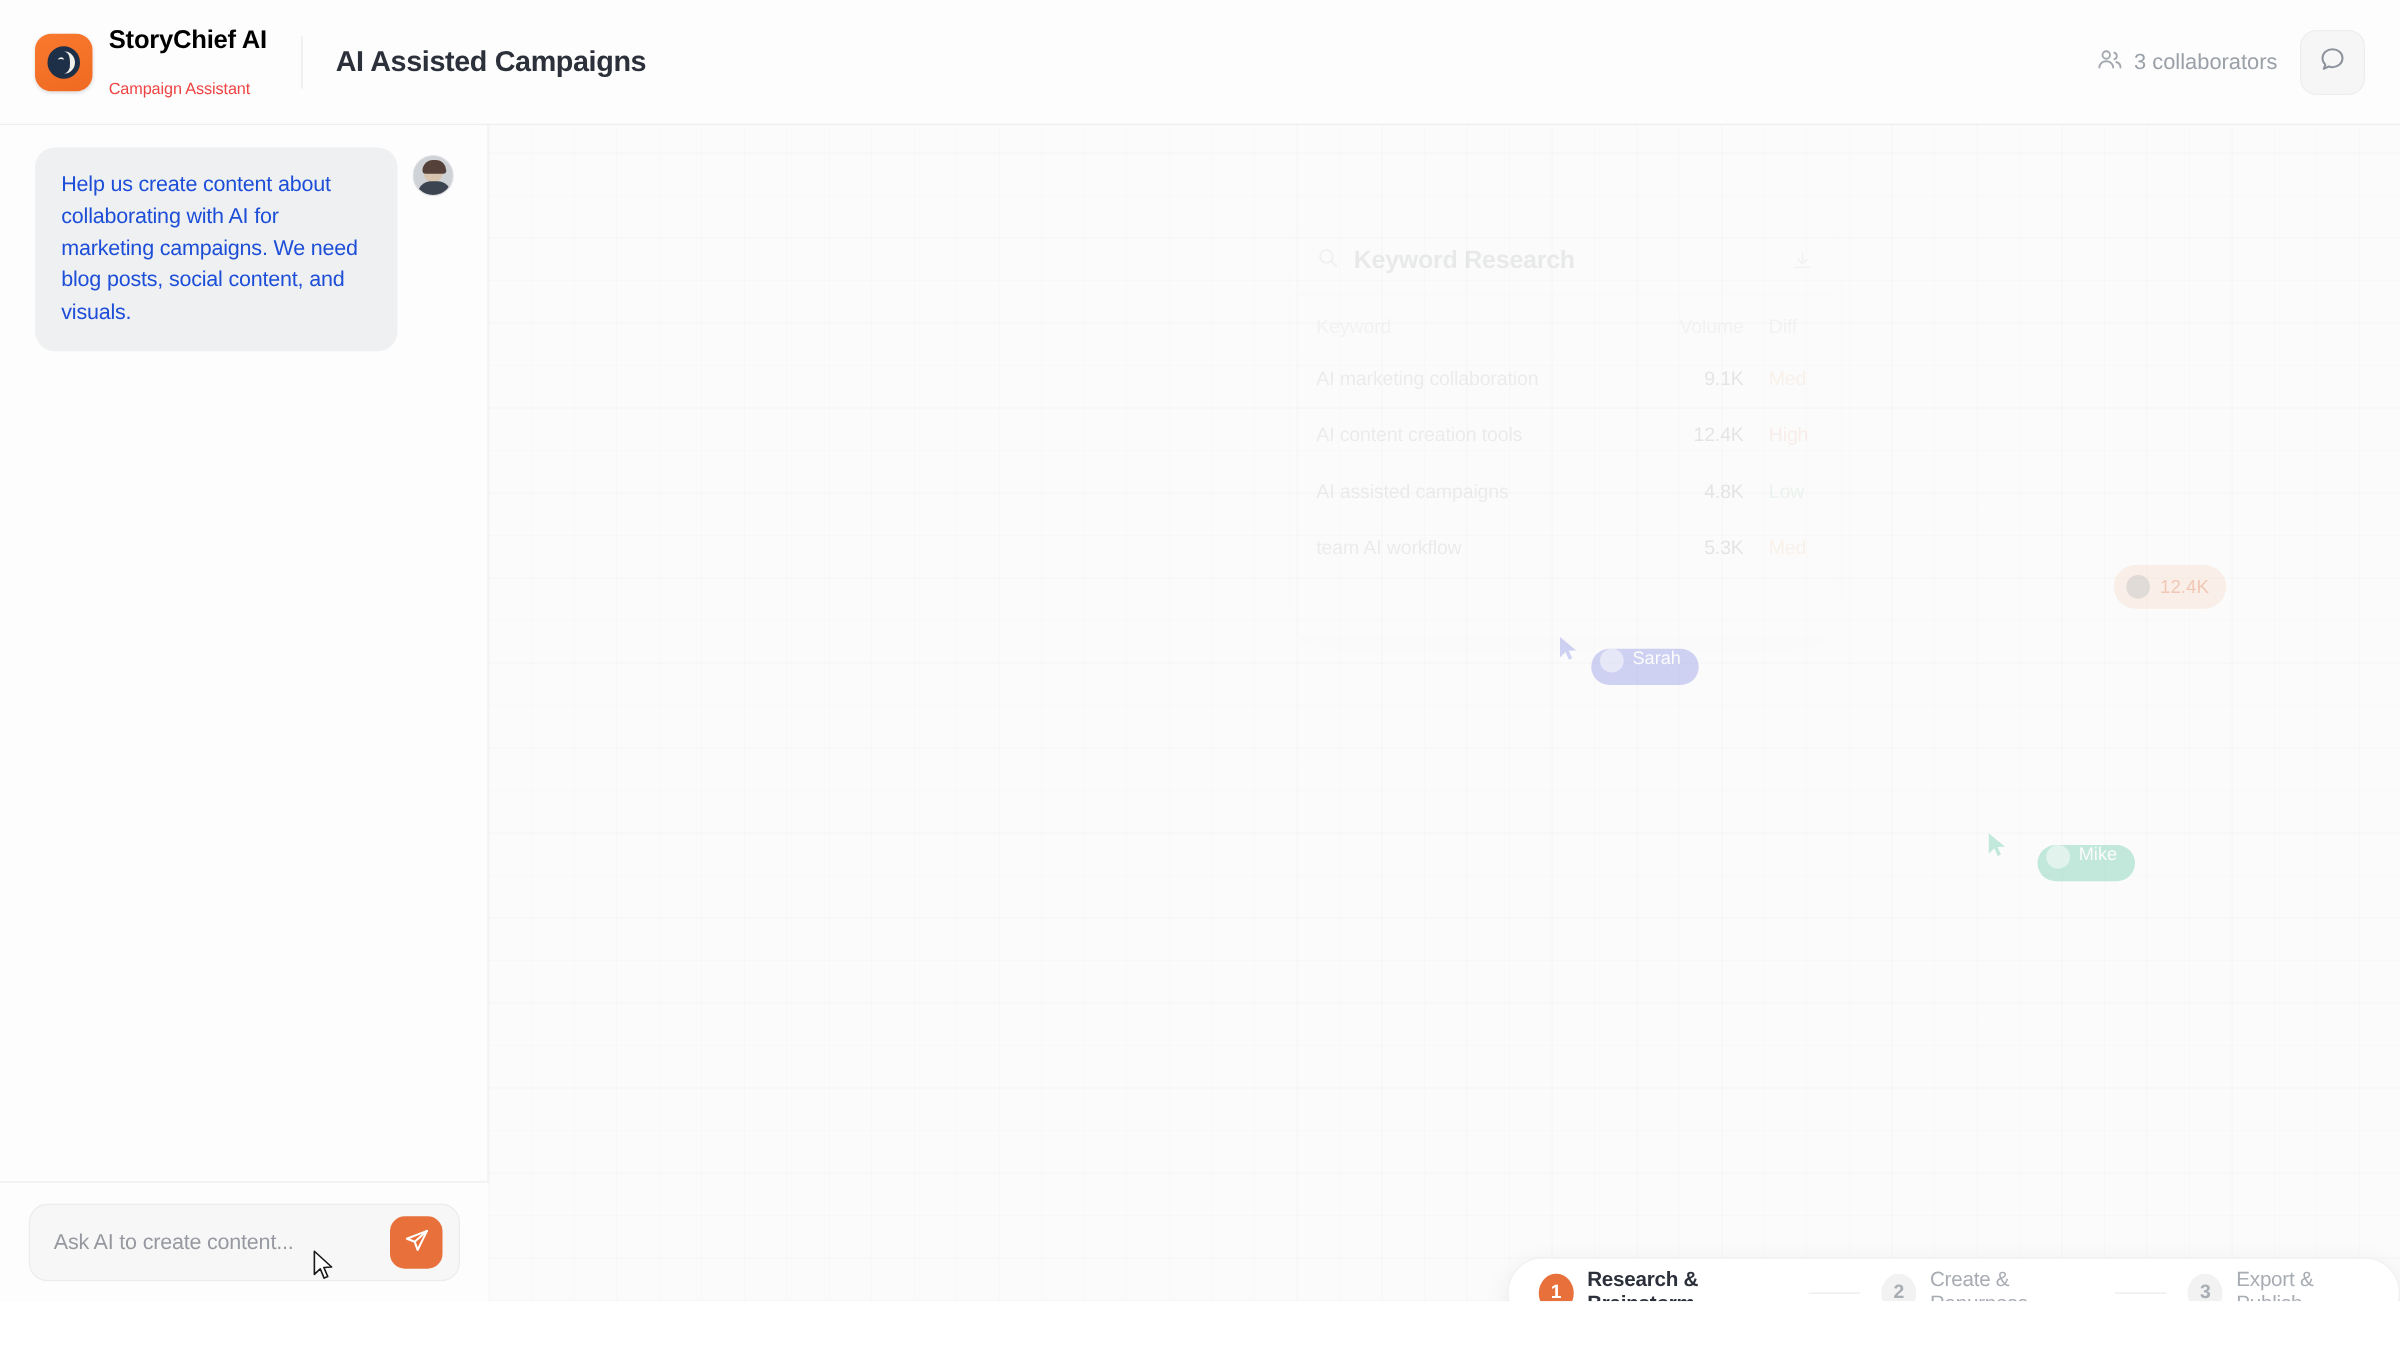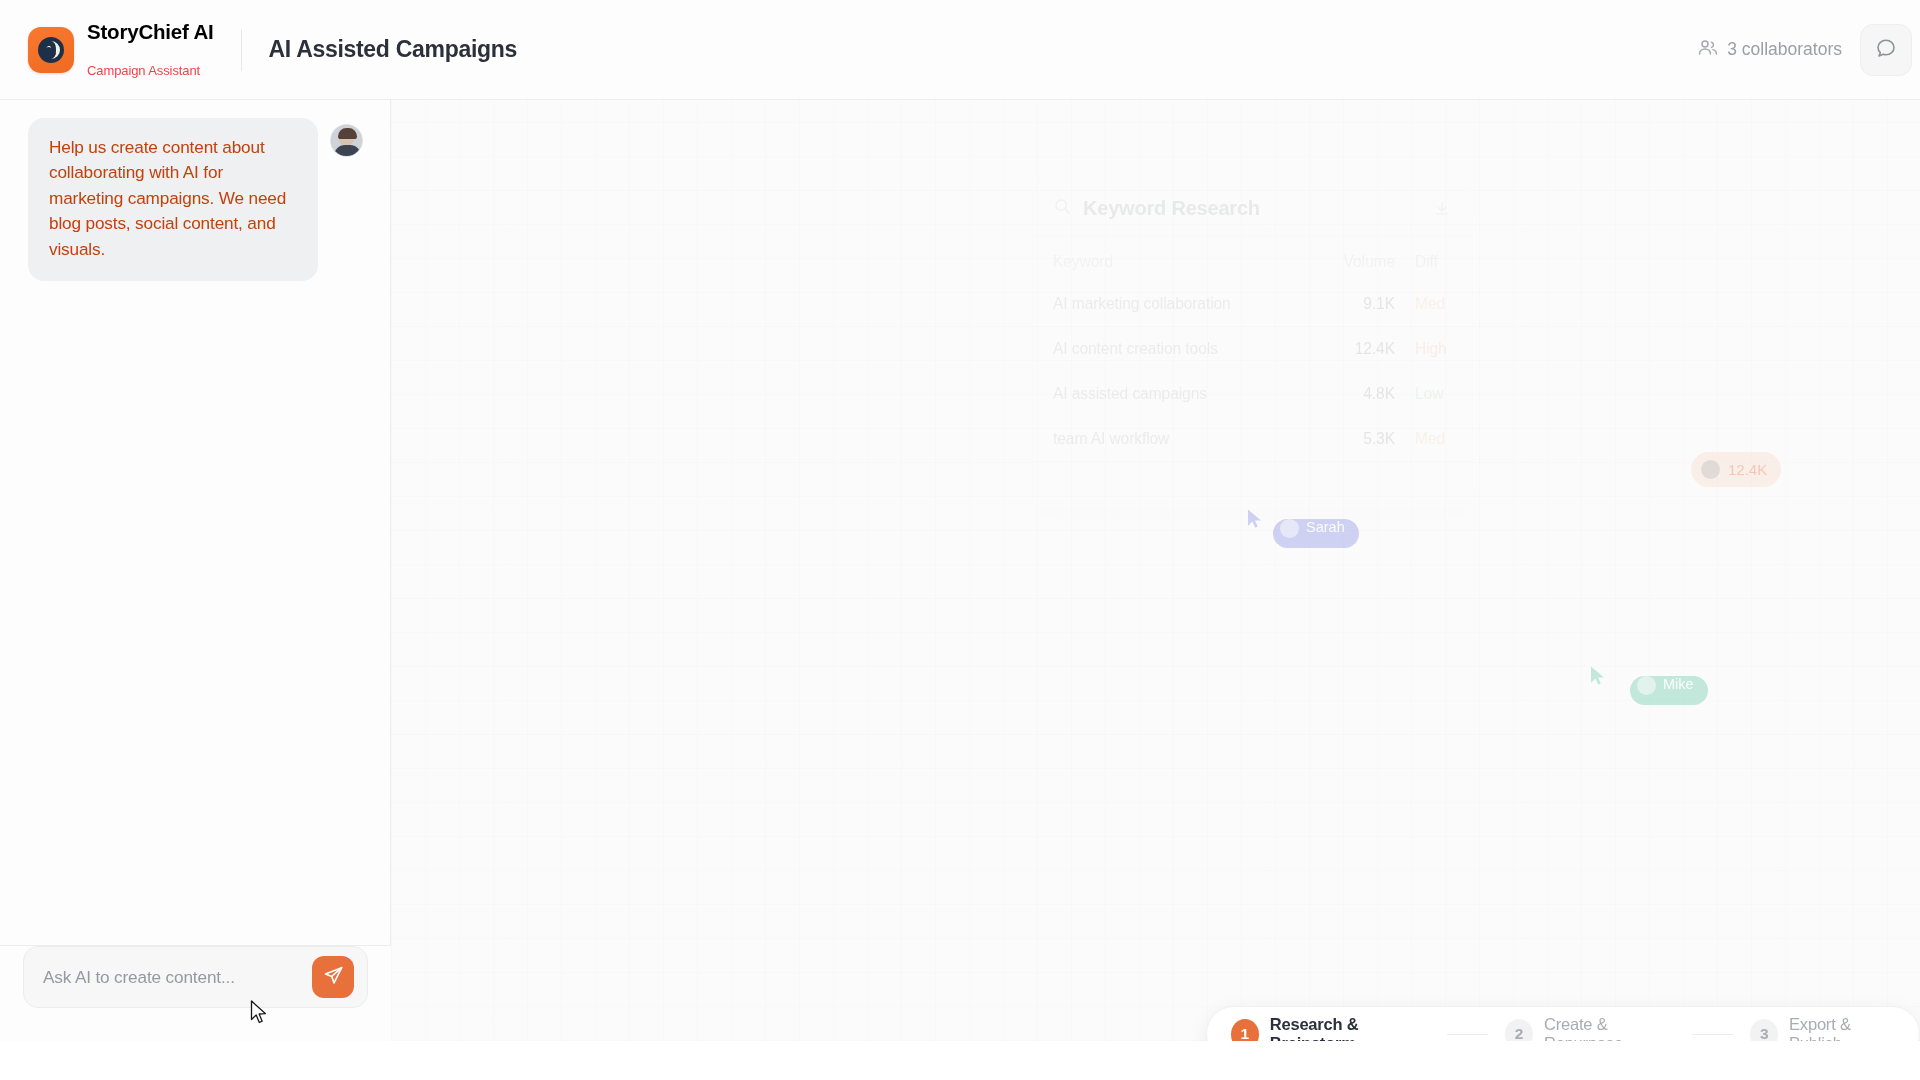--- a/index.html
+++ b/index.html
@@ -34,54 +34,54 @@
   #brand-text { margin-left: 13px; line-height: 1.15; }
   .brand-title { font-size: 20.5px; font-weight: 700; color: #000000; letter-spacing: -.2px; }
   .brand-sub { font-size: 13px; color: #ef4444; margin-top: 20px; letter-spacing: -.1px;}
   #header-divider {
     width: 1px; height: 42px; background: #e9e9ec; margin-left: 27px; margin-right: 0;
   }
   #page-title {
     margin-left: 27px; font-size: 23px; font-weight: 600; color: #2b303a; letter-spacing: -.3px;
   }
   #header-right {
-    margin-left: auto; display: flex; align-items: center; padding-right: 8px; gap: 18px;
+    margin-left: auto; display: flex; align-items: center; padding-right: 28px; gap: 18px;
   }
   #collab { display: flex; align-items: center; gap: 9px; color: #9aa0a8; font-size: 17.5px; }
   #chat-toggle {
     width: 52px; height: 52px; border-radius: 13px;
     background: #f6f6f7; border: 1px solid #eeeeef;
     display: flex; align-items: center; justify-content: center;
   }
 
   
   #sidebar {
     position: absolute; left: 0; top: 100px; width: 391px; height: 941px;
     background: #fdfdfd; border-right: 1px solid #ededed;
   }
   #messages { position: absolute; left: 0; top: 0; width: 391px; height: 845px; }
   .msg-row { display: flex; align-items: flex-start; padding: 18px 22px 0 28px; gap: 12px; }
   .bubble {
     background: #eff0f1; border-radius: 16px; padding: 17px 21px 19px 21px;
-    max-width: 290px; color: #c2410c; font-size: 17.2px; line-height: 1.48;
+    max-width: 290px; color: #1d4ed8; font-size: 17.2px; line-height: 1.48;
     letter-spacing: -.15px;
   }
   .avatar {
     width: 33px; height: 33px; border-radius: 50%; flex: 0 0 auto;
     background: #c9ccd0; overflow: hidden; position: relative; margin-top: 6px;
     border: 1px solid #e1e3e5;
   }
   .avatar .face-bg { position:absolute; inset:0; background: radial-gradient(circle at 50% 42%, #d8c3ae 0 32%, #cfd2d6 33% 100%); }
   .avatar .hair { position:absolute; left:7px; top:3px; width:19px; height:11px; border-radius: 10px 10px 3px 3px; background:#55403a; }
   .avatar .body { position:absolute; left:3px; bottom:0; width:27px; height:11px; border-radius: 12px 12px 0 0; background:#3b4450; }
 
   #composer-wrap {
     position: absolute; left: 0; bottom: 0; width: 391px; height: 96px;
     border-top: 1px solid #ededed; background: #fdfdfd;
-    display: flex; align-items: flex-start; padding: 0 23px;
+    display: flex; align-items: center; padding: 0 23px;
   }
   #composer {
     position: relative; width: 100%; height: 62px; border-radius: 15px;
     background: #f7f7f8; border: 1px solid #ececee;
     display: flex; align-items: center; padding: 0 13px 0 19px;
   }
   #composer-input {
     flex: 1; border: none; outline: none; background: transparent;
     font-family: "Liberation Sans", sans-serif; font-size: 17.2px; color: #3c4149;
     letter-spacing: -.15px;

